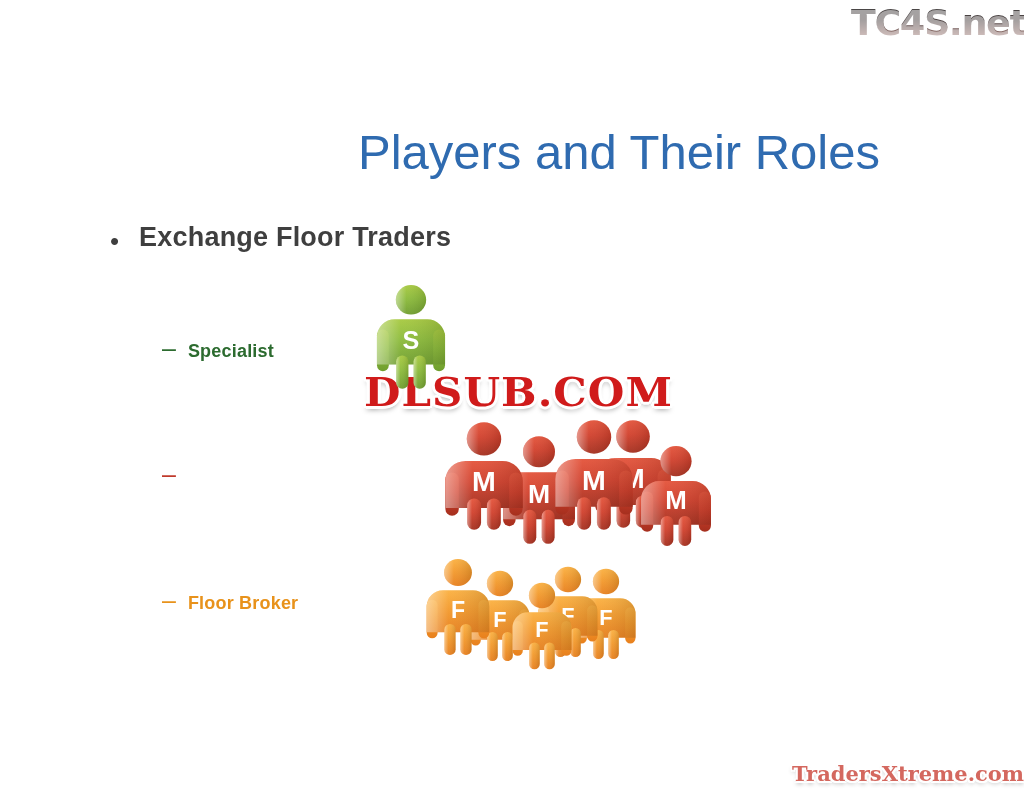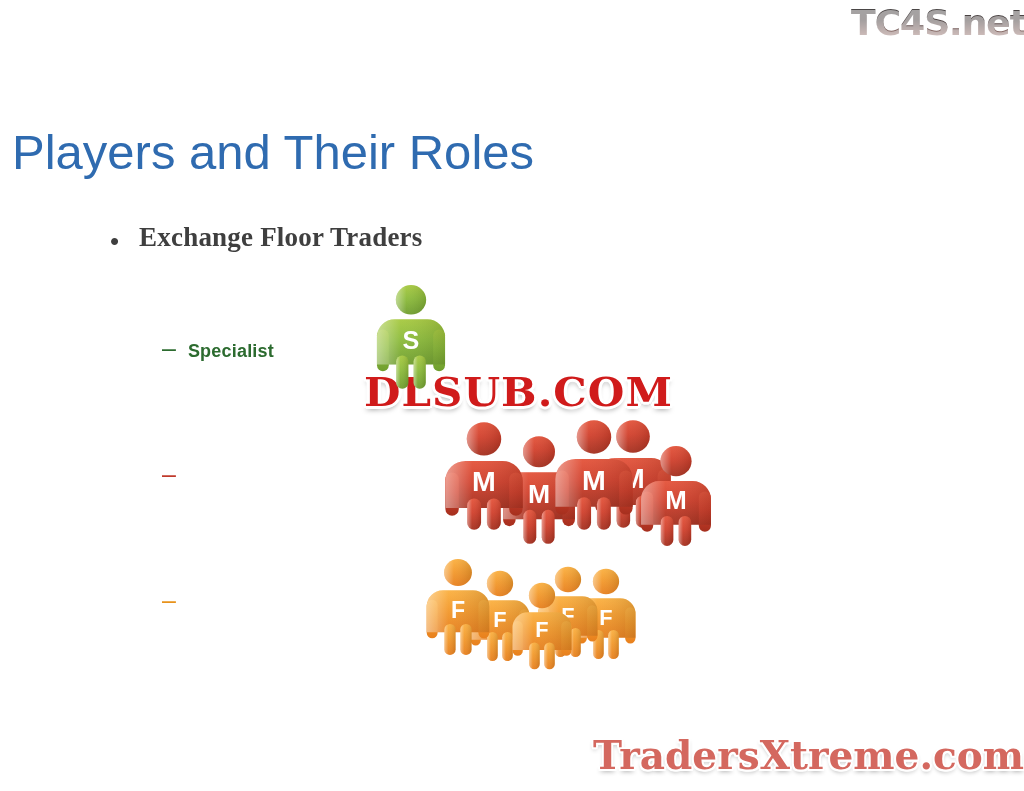--- a/index.html
+++ b/index.html
@@ -36,21 +36,21 @@
     text-shadow: 0 1px 0 rgba(255,255,255,0.5);
     white-space: nowrap;
   }
 
   
   .slide-title {
     position: absolute;
     top: 124px;
     left: 0;
     width: 868px;
-    text-align: left;
+    text-align: right;
     font-family: "Liberation Sans", sans-serif;
     font-size: 49px;
     font-weight: normal;
     color: #2f6bb0;
     letter-spacing: 0px;
   }
 
   
   .bullet-row {
     position: absolute;
@@ -64,21 +64,20 @@
     color: #404040;
     line-height: 1;
     margin-right: 20px;
     margin-top: 6px;
   }
   .bullet-text {
     font-size: 27px;
     font-weight: bold;
     color: #3f3f3f;
     letter-spacing: 0.2px;
-    font-family: Liberation Serif, serif;
   }
 
   
   .sub-bullet {
     position: absolute;
     left: 150px;
     display: flex;
     align-items: baseline;
     white-space: nowrap;
   }
@@ -137,24 +136,24 @@
        0 4px 5px rgba(0,0,0,0.35);
     white-space: nowrap;
     transform: scaleX(1.05);
     transform-origin: left center;
   }
 
   
   .tx-brand {
     position: absolute;
     right: 12px;
-    bottom: 13px;
+    bottom: 5px;
     font-family: "DejaVu Serif", serif;
     font-weight: bold;
-    font-size: 39px;
+    font-size: 21px;
     color: #d4685f;
     text-shadow:
       2px 0 0 #fff, -2px 0 0 #fff, 0 2px 0 #fff, 0 -2px 0 #fff,
       1.5px 1.5px 0 #fff, -1.5px 1.5px 0 #fff, 1.5px -1.5px 0 #fff, -1.5px -1.5px 0 #fff,
       0 3px 4px rgba(0,0,0,0.30);
     white-space: nowrap;
   }
 </style>
 </head>
 <body>
@@ -174,20 +173,21 @@
     <span class="sub-dash">–</span>
     <span class="sub-label">Specialist</span>
   </div>
 
   <div class="sub-bullet" id="sub-marketmaker" style="color: rgb(192, 57, 43);">
     <span class="sub-dash">–</span>
   </div>
 
   <div class="sub-bullet" id="sub-floorbroker" style="color: rgb(232, 146, 27);">
     <span class="sub-dash">–</span>
+    <span class="sub-label">Floor Broker</span>
   </div>
 
   <div class="figure-group" id="group-specialist">
       <div class="person" style="left: 6px; top: 0px; z-index: 5;">
   <svg width="74" height="108" viewBox="0 0 74 108" xmlns="http://www.w3.org/2000/svg">
     <defs>
       <linearGradient id="g0" x1="0" y1="0" x2="0" y2="1">
         <stop offset="0%" stop-color="#a6c93f"></stop>
         <stop offset="45%" stop-color="#8cbb3a"></stop>
         <stop offset="100%" stop-color="#6f9e2e"></stop>

